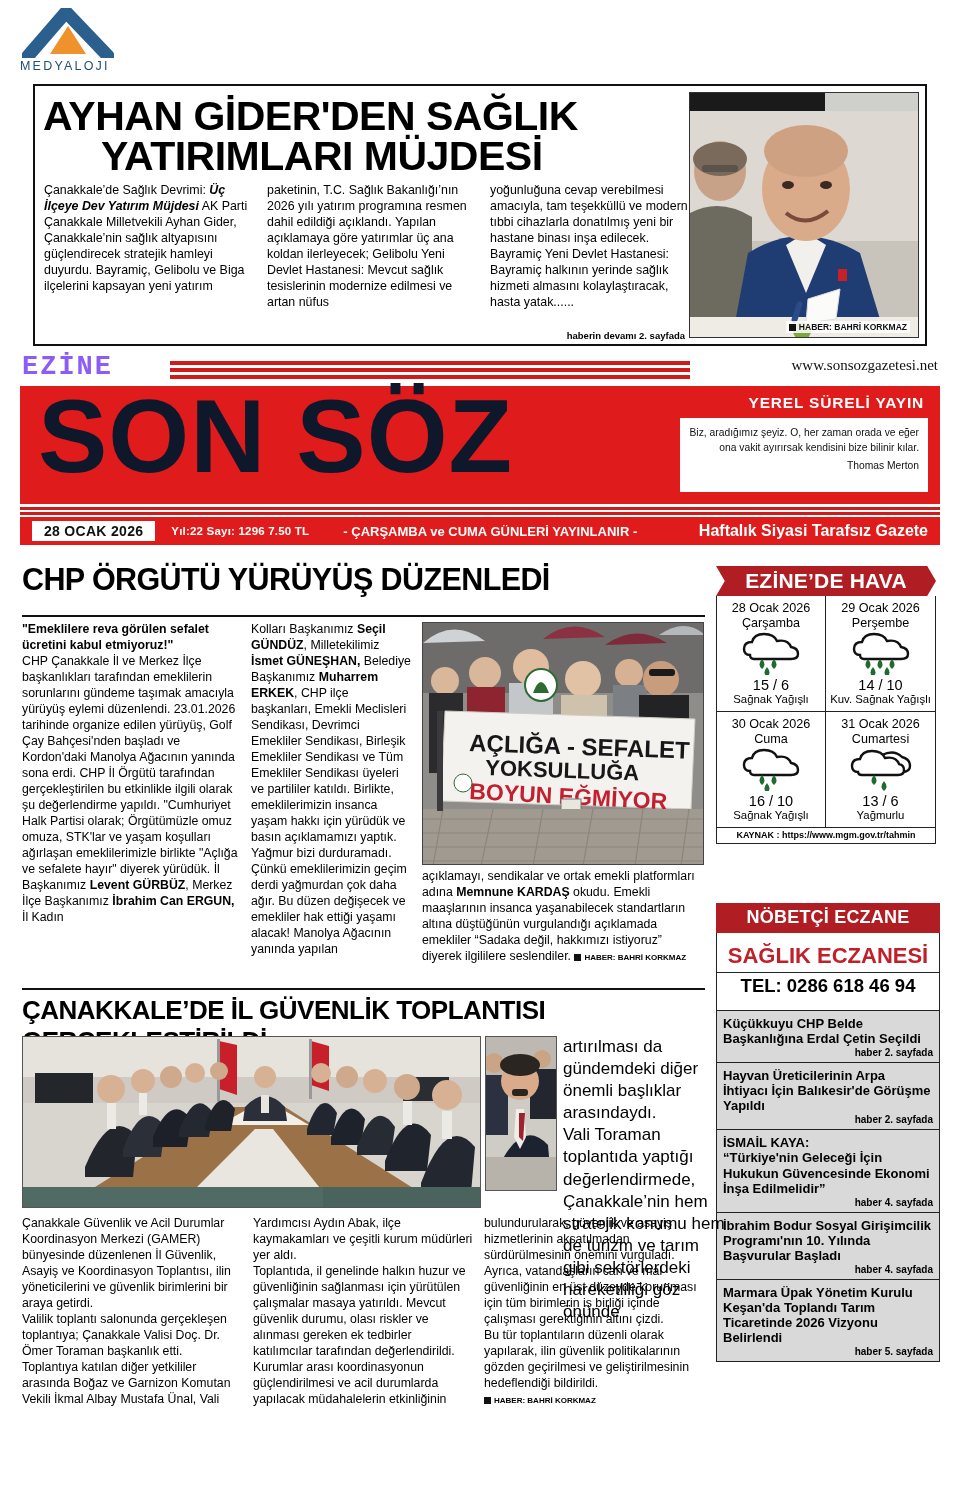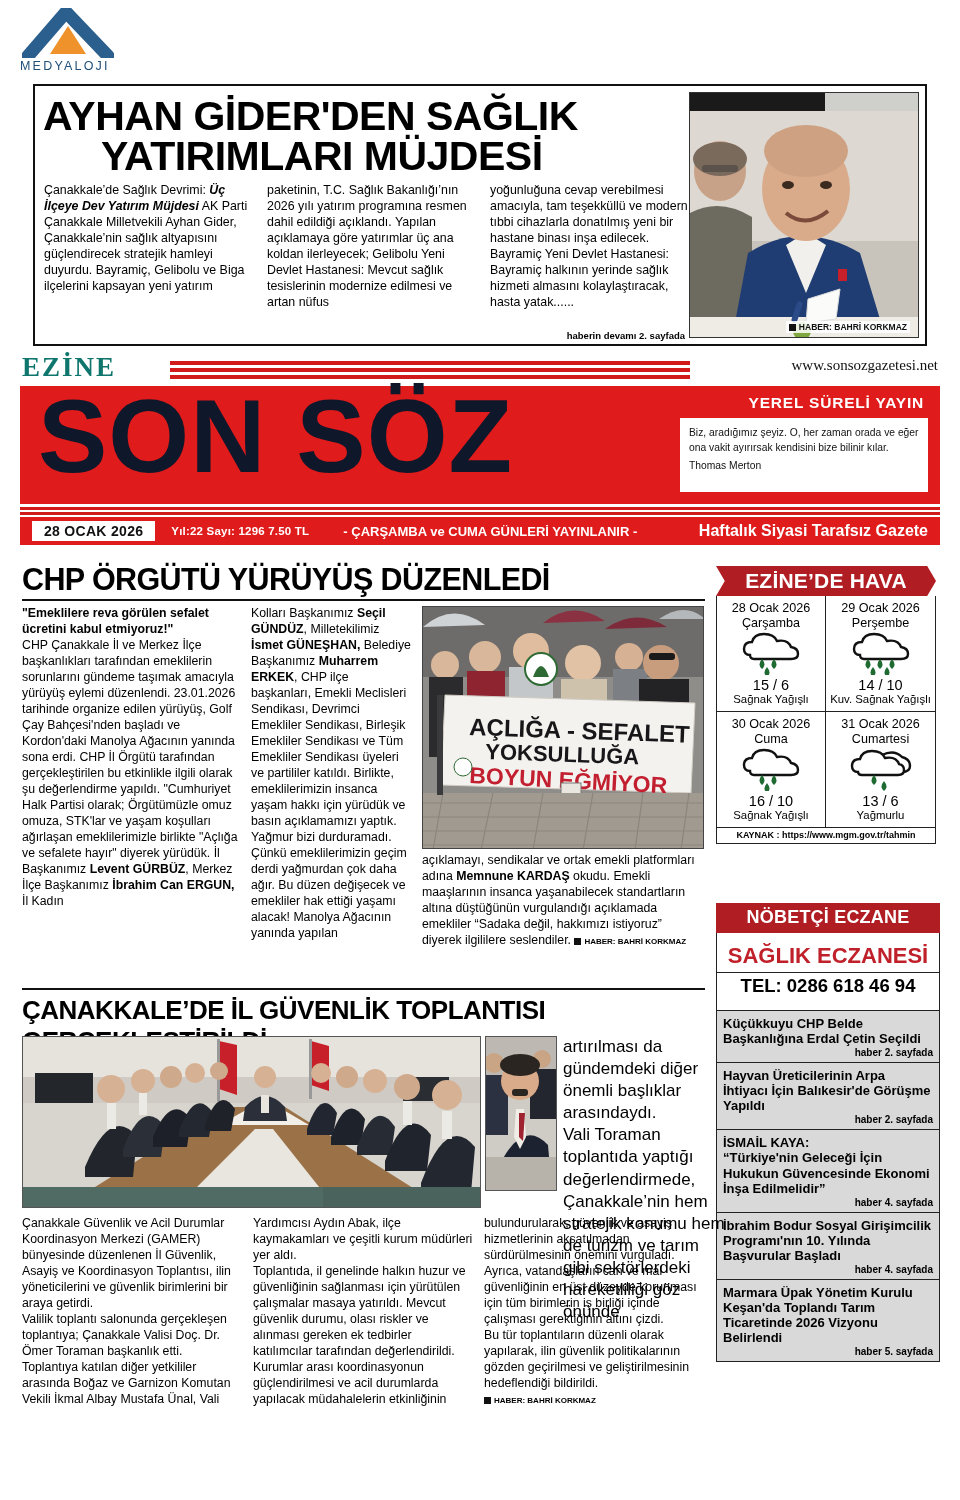--- a/index.html
+++ b/index.html
@@ -53,23 +53,23 @@
   .lead-credit .sq { display:inline-block; width:7px; height:7px; background:#111; margin-right:3px; vertical-align: -1px;}
   .lead-cont {
     position: absolute; right: 240px; bottom: 3px;
     font-size: 9.5px; font-weight: 700;
   }
 
   
   .mast { position: absolute; left: 20px; top: 352px; width: 920px; }
   .mast-top { position: relative; height: 32px; }
   .mast-ezine {
-    font-size: 27px; font-weight: 700; color: #0f766e; letter-spacing: 2px;
+    font-size: 27px; font-weight: 700; color: #8b5cf6; letter-spacing: 2px;
     position: absolute; left: 2px; top: 0;
-    font-family: Liberation Serif, serif;
+    font-family: Liberation Mono, monospace;
   }
   .mast-rule { position: absolute; left: 150px; right: 250px; top: 9px; height: 15px; }
   .mast-rule i { display:block; background:#d11a1a; height:4px; margin-bottom:3px; }
   .mast-url {
     position: absolute; right: 2px; top: 5px; font-size: 15px;
     font-family: "Liberation Serif", serif; color: #111;
   }
   .mast-red {
     position: relative; background: #e01b1b; height: 118px; margin-top: 2px;
   }
@@ -78,21 +78,21 @@
     color: #0f172a; font-size: 104px; font-weight: 700; letter-spacing: 1px;
     line-height: 1.05; font-family: "Liberation Sans", sans-serif;
   }
   .mast-yerel {
     position: absolute; right: 16px; top: 8px; color: #fff;
     font-size: 15.5px; font-weight: 700; letter-spacing: .8px;
   }
   .mast-quote {
     position: absolute; right: 12px; top: 32px; width: 248px; height: 74px;
     background: #fff; border: 1px solid #fff;
-    font-size: 10.3px; line-height: 1.42; text-align: left;
+    font-size: 10.3px; line-height: 1.42; text-align: right;
     padding: 7px 8px; color:#111; font-family: "Liberation Sans", sans-serif;
   }
   .mast-quote .author { display:block; margin-top:4px; }
   .mast-strips { margin-top: 3px; }
   .mast-strips i { display:block; background:#d11a1a; height:3px; margin-bottom:2px; }
   .mast-bar {
     position: relative; background: #e01b1b; height: 28px; margin-top: 2px;
     color: #fff; display: flex; align-items: center;
   }
   .mast-date {
@@ -100,21 +100,21 @@
     padding: 2px 12px; margin-left: 12px; letter-spacing: .3px;
   }
   .mast-meta { font-size: 11.5px; font-weight: 700; margin-left: 16px; letter-spacing:.2px;}
   .mast-days { font-size: 13px; font-weight: 700; margin-left: 34px; }
   .mast-slogan { position:absolute; right: 12px; font-size: 16px; font-weight: 700; }
 
   
   .chp { position: absolute; left: 22px; top: 562px; width: 683px; }
   .chp-head {
     font-size: 30.5px; font-weight: 700; letter-spacing: -0.6px;
-    border-bottom: 2px solid #111; padding-bottom: 2px; margin-bottom: 5px;
+    border-bottom: 2px solid #111; padding-bottom: 18px; margin-bottom: 5px;
   }
   .chp-cols { display: flex; gap: 11px; }
   .chp-c1 { width: 218px; font-size: 12.3px; line-height: 1.30; }
   .chp-c2 { width: 160px; font-size: 12.3px; line-height: 1.30; }
   .chp-c3 { width: 282px; }
   .chp-lead { font-weight: 700; }
   .chp-photo {
     width: 282px; height: 243px; border: 1px solid #444; overflow: hidden;
     position: relative; margin-bottom: 4px;
   }

